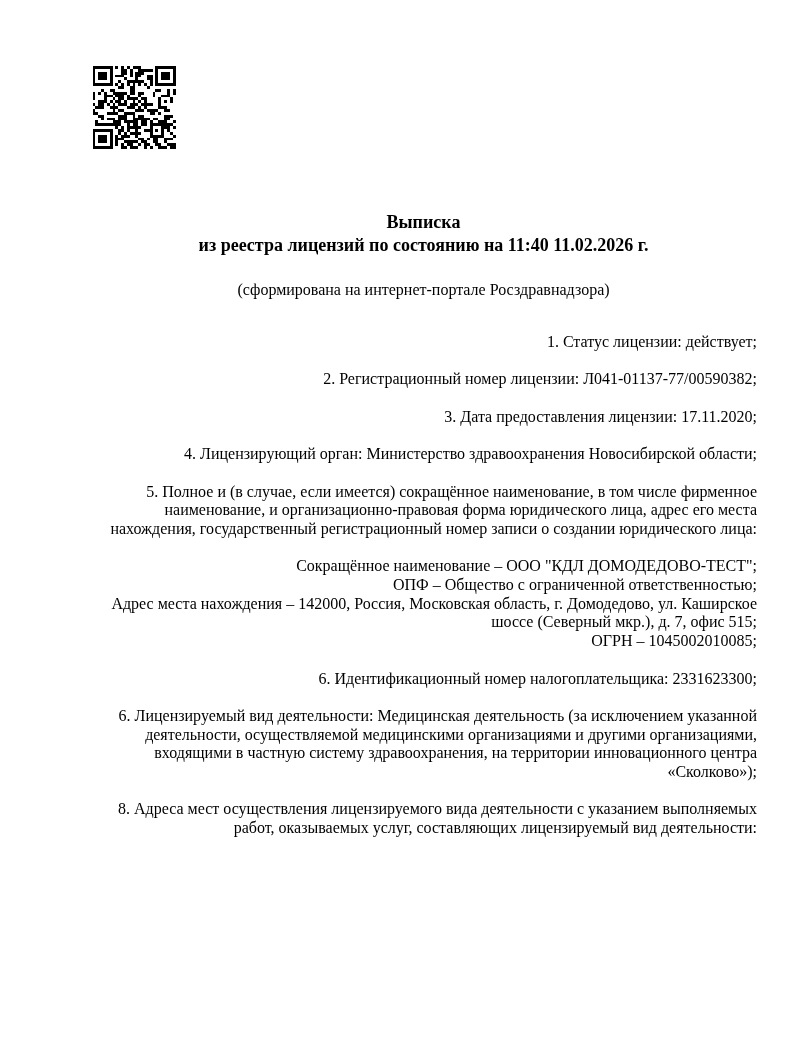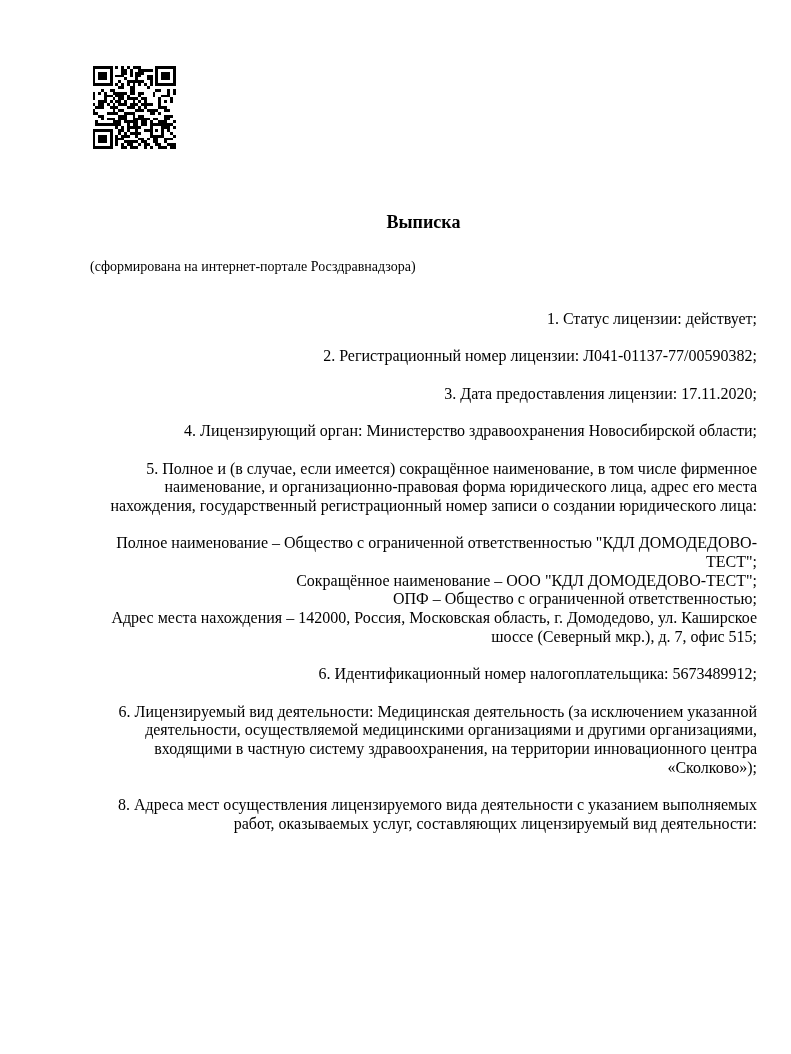--- a/index.html
+++ b/index.html
@@ -36,22 +36,22 @@
     top: 211px;
     width: 667px;
   }
   .title {
     text-align: center;
     font-weight: bold;
     font-size: 18px;
     line-height: 23px;
   }
   .note {
-    text-align: left;
-    font-size: 14px;
+    text-align: center;
+    font-size: 16px;
     line-height: 15px;
     margin-top: 25px;
   }
   .body-text {
     margin-top: 36px;
     font-size: 16px;
     line-height: 18.7px;
     text-align: right;
   }
   .para { margin: 0 0 18.7px 0; }
@@ -65,37 +65,38 @@
   <div class="qr-box">
     <svg id="qr-svg" aria-hidden="true" viewBox="0 0 29 29">
         <path d="M0 0h1v1h-1zM1 0h1v1h-1zM2 0h1v1h-1zM3 0h1v1h-1zM4 0h1v1h-1zM5 0h1v1h-1zM6 0h1v1h-1zM8 0h1v1h-1zM10 0h1v1h-1zM12 0h1v1h-1zM14 0h1v1h-1zM15 0h1v1h-1zM16 0h1v1h-1zM22 0h1v1h-1zM23 0h1v1h-1zM24 0h1v1h-1zM25 0h1v1h-1zM26 0h1v1h-1zM27 0h1v1h-1zM28 0h1v1h-1zM0 1h1v1h-1zM6 1h1v1h-1zM10 1h1v1h-1zM11 1h1v1h-1zM13 1h1v1h-1zM16 1h1v1h-1zM17 1h1v1h-1zM18 1h1v1h-1zM19 1h1v1h-1zM20 1h1v1h-1zM22 1h1v1h-1zM28 1h1v1h-1zM0 2h1v1h-1zM2 2h1v1h-1zM3 2h1v1h-1zM4 2h1v1h-1zM6 2h1v1h-1zM10 2h1v1h-1zM11 2h1v1h-1zM13 2h1v1h-1zM15 2h1v1h-1zM16 2h1v1h-1zM17 2h1v1h-1zM22 2h1v1h-1zM24 2h1v1h-1zM25 2h1v1h-1zM26 2h1v1h-1zM28 2h1v1h-1zM0 3h1v1h-1zM2 3h1v1h-1zM3 3h1v1h-1zM4 3h1v1h-1zM6 3h1v1h-1zM8 3h1v1h-1zM9 3h1v1h-1zM10 3h1v1h-1zM13 3h1v1h-1zM15 3h1v1h-1zM16 3h1v1h-1zM19 3h1v1h-1zM20 3h1v1h-1zM22 3h1v1h-1zM24 3h1v1h-1zM25 3h1v1h-1zM26 3h1v1h-1zM28 3h1v1h-1zM0 4h1v1h-1zM2 4h1v1h-1zM3 4h1v1h-1zM4 4h1v1h-1zM6 4h1v1h-1zM11 4h1v1h-1zM15 4h1v1h-1zM19 4h1v1h-1zM20 4h1v1h-1zM22 4h1v1h-1zM24 4h1v1h-1zM25 4h1v1h-1zM26 4h1v1h-1zM28 4h1v1h-1zM0 5h1v1h-1zM6 5h1v1h-1zM9 5h1v1h-1zM12 5h1v1h-1zM13 5h1v1h-1zM14 5h1v1h-1zM15 5h1v1h-1zM16 5h1v1h-1zM17 5h1v1h-1zM20 5h1v1h-1zM22 5h1v1h-1zM28 5h1v1h-1zM0 6h1v1h-1zM1 6h1v1h-1zM2 6h1v1h-1zM3 6h1v1h-1zM4 6h1v1h-1zM5 6h1v1h-1zM6 6h1v1h-1zM8 6h1v1h-1zM10 6h1v1h-1zM12 6h1v1h-1zM14 6h1v1h-1zM16 6h1v1h-1zM18 6h1v1h-1zM20 6h1v1h-1zM22 6h1v1h-1zM23 6h1v1h-1zM24 6h1v1h-1zM25 6h1v1h-1zM26 6h1v1h-1zM27 6h1v1h-1zM28 6h1v1h-1zM9 7h1v1h-1zM10 7h1v1h-1zM13 7h1v1h-1zM14 7h1v1h-1zM19 7h1v1h-1zM3 8h1v1h-1zM6 8h1v1h-1zM7 8h1v1h-1zM13 8h1v1h-1zM14 8h1v1h-1zM22 8h1v1h-1zM23 8h1v1h-1zM26 8h1v1h-1zM28 8h1v1h-1zM0 9h1v1h-1zM2 9h1v1h-1zM4 9h1v1h-1zM7 9h1v1h-1zM8 9h1v1h-1zM9 9h1v1h-1zM10 9h1v1h-1zM11 9h1v1h-1zM13 9h1v1h-1zM14 9h1v1h-1zM16 9h1v1h-1zM17 9h1v1h-1zM21 9h1v1h-1zM26 9h1v1h-1zM28 9h1v1h-1zM0 10h1v1h-1zM4 10h1v1h-1zM5 10h1v1h-1zM6 10h1v1h-1zM8 10h1v1h-1zM9 10h1v1h-1zM10 10h1v1h-1zM12 10h1v1h-1zM16 10h1v1h-1zM21 10h1v1h-1zM24 10h1v1h-1zM25 10h1v1h-1zM26 10h1v1h-1zM0 11h1v1h-1zM4 11h1v1h-1zM7 11h1v1h-1zM9 11h1v1h-1zM10 11h1v1h-1zM12 11h1v1h-1zM13 11h1v1h-1zM14 11h1v1h-1zM15 11h1v1h-1zM17 11h1v1h-1zM18 11h1v1h-1zM23 11h1v1h-1zM27 11h1v1h-1zM2 12h1v1h-1zM3 12h1v1h-1zM4 12h1v1h-1zM6 12h1v1h-1zM8 12h1v1h-1zM9 12h1v1h-1zM11 12h1v1h-1zM14 12h1v1h-1zM16 12h1v1h-1zM18 12h1v1h-1zM23 12h1v1h-1zM25 12h1v1h-1zM27 12h1v1h-1zM0 13h1v1h-1zM2 13h1v1h-1zM3 13h1v1h-1zM5 13h1v1h-1zM7 13h1v1h-1zM9 13h1v1h-1zM10 13h1v1h-1zM11 13h1v1h-1zM13 13h1v1h-1zM14 13h1v1h-1zM15 13h1v1h-1zM17 13h1v1h-1zM18 13h1v1h-1zM19 13h1v1h-1zM20 13h1v1h-1zM23 13h1v1h-1zM1 14h1v1h-1zM2 14h1v1h-1zM3 14h1v1h-1zM6 14h1v1h-1zM7 14h1v1h-1zM8 14h1v1h-1zM12 14h1v1h-1zM13 14h1v1h-1zM14 14h1v1h-1zM16 14h1v1h-1zM18 14h1v1h-1zM23 14h1v1h-1zM24 14h1v1h-1zM25 14h1v1h-1zM0 15h1v1h-1zM7 15h1v1h-1zM9 15h1v1h-1zM10 15h1v1h-1zM15 15h1v1h-1zM16 15h1v1h-1zM17 15h1v1h-1zM19 15h1v1h-1zM20 15h1v1h-1zM21 15h1v1h-1zM22 15h1v1h-1zM25 15h1v1h-1zM26 15h1v1h-1zM0 16h1v1h-1zM1 16h1v1h-1zM5 16h1v1h-1zM6 16h1v1h-1zM7 16h1v1h-1zM8 16h1v1h-1zM11 16h1v1h-1zM12 16h1v1h-1zM13 16h1v1h-1zM14 16h1v1h-1zM20 16h1v1h-1zM21 16h1v1h-1zM23 16h1v1h-1zM2 17h1v1h-1zM3 17h1v1h-1zM9 17h1v1h-1zM10 17h1v1h-1zM11 17h1v1h-1zM14 17h1v1h-1zM16 17h1v1h-1zM17 17h1v1h-1zM25 17h1v1h-1zM26 17h1v1h-1zM27 17h1v1h-1zM3 18h1v1h-1zM5 18h1v1h-1zM6 18h1v1h-1zM7 18h1v1h-1zM9 18h1v1h-1zM10 18h1v1h-1zM11 18h1v1h-1zM14 18h1v1h-1zM15 18h1v1h-1zM16 18h1v1h-1zM17 18h1v1h-1zM18 18h1v1h-1zM19 18h1v1h-1zM21 18h1v1h-1zM22 18h1v1h-1zM25 18h1v1h-1zM26 18h1v1h-1zM1 19h1v1h-1zM7 19h1v1h-1zM8 19h1v1h-1zM9 19h1v1h-1zM11 19h1v1h-1zM12 19h1v1h-1zM13 19h1v1h-1zM14 19h1v1h-1zM15 19h1v1h-1zM17 19h1v1h-1zM18 19h1v1h-1zM20 19h1v1h-1zM23 19h1v1h-1zM24 19h1v1h-1zM25 19h1v1h-1zM28 19h1v1h-1zM1 20h1v1h-1zM2 20h1v1h-1zM3 20h1v1h-1zM4 20h1v1h-1zM5 20h1v1h-1zM6 20h1v1h-1zM7 20h1v1h-1zM8 20h1v1h-1zM9 20h1v1h-1zM12 20h1v1h-1zM14 20h1v1h-1zM15 20h1v1h-1zM17 20h1v1h-1zM18 20h1v1h-1zM20 20h1v1h-1zM21 20h1v1h-1zM22 20h1v1h-1zM23 20h1v1h-1zM24 20h1v1h-1zM25 20h1v1h-1zM26 20h1v1h-1zM27 20h1v1h-1zM8 21h1v1h-1zM10 21h1v1h-1zM12 21h1v1h-1zM13 21h1v1h-1zM14 21h1v1h-1zM15 21h1v1h-1zM16 21h1v1h-1zM20 21h1v1h-1zM24 21h1v1h-1zM25 21h1v1h-1zM26 21h1v1h-1zM28 21h1v1h-1zM0 22h1v1h-1zM1 22h1v1h-1zM2 22h1v1h-1zM3 22h1v1h-1zM4 22h1v1h-1zM5 22h1v1h-1zM6 22h1v1h-1zM9 22h1v1h-1zM10 22h1v1h-1zM12 22h1v1h-1zM15 22h1v1h-1zM18 22h1v1h-1zM19 22h1v1h-1zM20 22h1v1h-1zM22 22h1v1h-1zM24 22h1v1h-1zM26 22h1v1h-1zM0 23h1v1h-1zM6 23h1v1h-1zM9 23h1v1h-1zM11 23h1v1h-1zM13 23h1v1h-1zM14 23h1v1h-1zM15 23h1v1h-1zM16 23h1v1h-1zM20 23h1v1h-1zM24 23h1v1h-1zM27 23h1v1h-1zM0 24h1v1h-1zM2 24h1v1h-1zM3 24h1v1h-1zM4 24h1v1h-1zM6 24h1v1h-1zM8 24h1v1h-1zM10 24h1v1h-1zM11 24h1v1h-1zM12 24h1v1h-1zM15 24h1v1h-1zM20 24h1v1h-1zM21 24h1v1h-1zM22 24h1v1h-1zM23 24h1v1h-1zM24 24h1v1h-1zM28 24h1v1h-1zM0 25h1v1h-1zM2 25h1v1h-1zM3 25h1v1h-1zM4 25h1v1h-1zM6 25h1v1h-1zM8 25h1v1h-1zM9 25h1v1h-1zM10 25h1v1h-1zM16 25h1v1h-1zM17 25h1v1h-1zM19 25h1v1h-1zM21 25h1v1h-1zM22 25h1v1h-1zM25 25h1v1h-1zM26 25h1v1h-1zM27 25h1v1h-1zM0 26h1v1h-1zM2 26h1v1h-1zM3 26h1v1h-1zM4 26h1v1h-1zM6 26h1v1h-1zM8 26h1v1h-1zM11 26h1v1h-1zM12 26h1v1h-1zM13 26h1v1h-1zM14 26h1v1h-1zM15 26h1v1h-1zM17 26h1v1h-1zM18 26h1v1h-1zM21 26h1v1h-1zM22 26h1v1h-1zM25 26h1v1h-1zM0 27h1v1h-1zM6 27h1v1h-1zM8 27h1v1h-1zM10 27h1v1h-1zM12 27h1v1h-1zM13 27h1v1h-1zM16 27h1v1h-1zM18 27h1v1h-1zM19 27h1v1h-1zM22 27h1v1h-1zM23 27h1v1h-1zM26 27h1v1h-1zM27 27h1v1h-1zM28 27h1v1h-1zM0 28h1v1h-1zM1 28h1v1h-1zM2 28h1v1h-1zM3 28h1v1h-1zM4 28h1v1h-1zM5 28h1v1h-1zM6 28h1v1h-1zM10 28h1v1h-1zM11 28h1v1h-1zM13 28h1v1h-1zM14 28h1v1h-1zM15 28h1v1h-1zM18 28h1v1h-1zM20 28h1v1h-1zM23 28h1v1h-1zM24 28h1v1h-1zM25 28h1v1h-1zM27 28h1v1h-1zM28 28h1v1h-1z" fill="#000000"></path>
       </svg>
   </div>
 
   <div class="text-column">
 
     <div class="title">
       <div class="title-line">Выписка</div>
+      <div class="title-line">из реестра лицензий по состоянию на 11:40 11.02.2026 г.</div>
     </div>
 
     <div class="note">(сформирована на интернет-портале Росздравнадзора)</div>
 
     <div class="body-text">
       <p class="para">1. Статус лицензии: действует;</p>
       <p class="para">2. Регистрационный номер лицензии: Л041-01137-77/00590382;</p>
       <p class="para">3. Дата предоставления лицензии: 17.11.2020;</p>
       <p class="para">4. Лицензирующий орган: Министерство здравоохранения Новосибирской области;</p>
       <p class="para">5. Полное и (в случае, если имеется) сокращённое наименование, в том числе фирменное наименование, и организационно-правовая форма юридического лица, адрес его места нахождения, государственный регистрационный номер записи о создании юридического лица:</p>
 
       <div class="para details">
-        <div class="detail-line">Полное наименование – Общество с ограниченной ответственностью "КДЛ ДОМОДЕДОВО-ТЕСТ";</div>
         <div class="detail-line">Сокращённое наименование – ООО "КДЛ ДОМОДЕДОВО-ТЕСТ";</div>
         <div class="detail-line">ОПФ – Общество с ограниченной ответственностью;</div>
         <div class="detail-line">Адрес места нахождения – 142000, Россия, Московская область, г. Домодедово, ул. Каширское шоссе (Северный мкр.), д. 7, офис 515;</div>
+        <div class="detail-line">ОГРН – 1045002010085;</div>
       </div>
 
-      <p class="para">6. Идентификационный номер налогоплательщика: 5673489912;</p>
+      <p class="para">6. Идентификационный номер налогоплательщика: 2331623300;</p>
       <p class="para">6. Лицензируемый вид деятельности: Медицинская деятельность (за исключением указанной деятельности, осуществляемой медицинскими организациями и другими организациями, входящими в частную систему здравоохранения, на территории инновационного центра «Сколково»);</p>
       <p class="para">8. Адреса мест осуществления лицензируемого вида деятельности с указанием выполняемых работ, оказываемых услуг, составляющих лицензируемый вид деятельности:</p>
     </div>
 
   </div>
 </div>
 
 </body></html>

